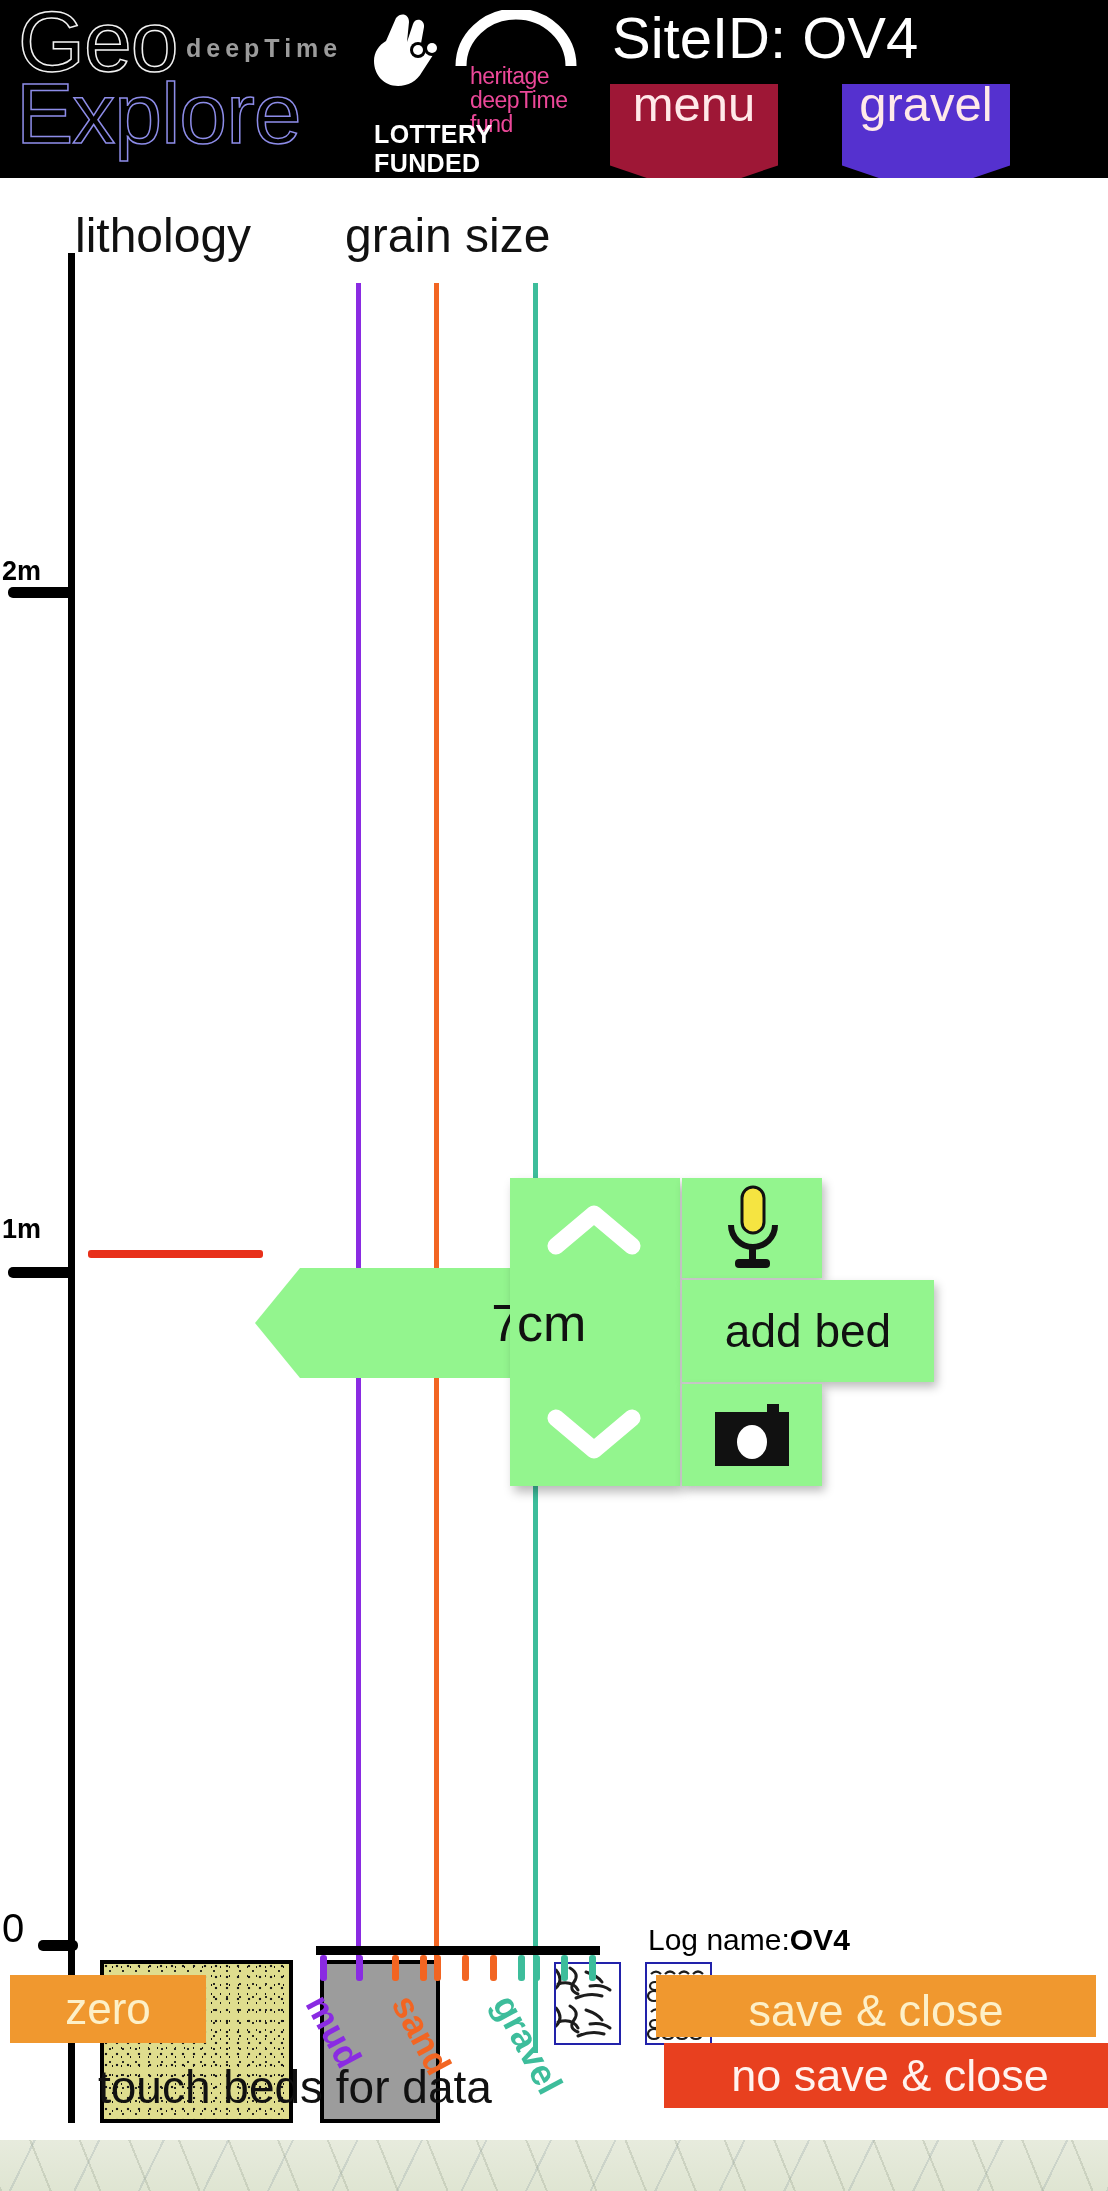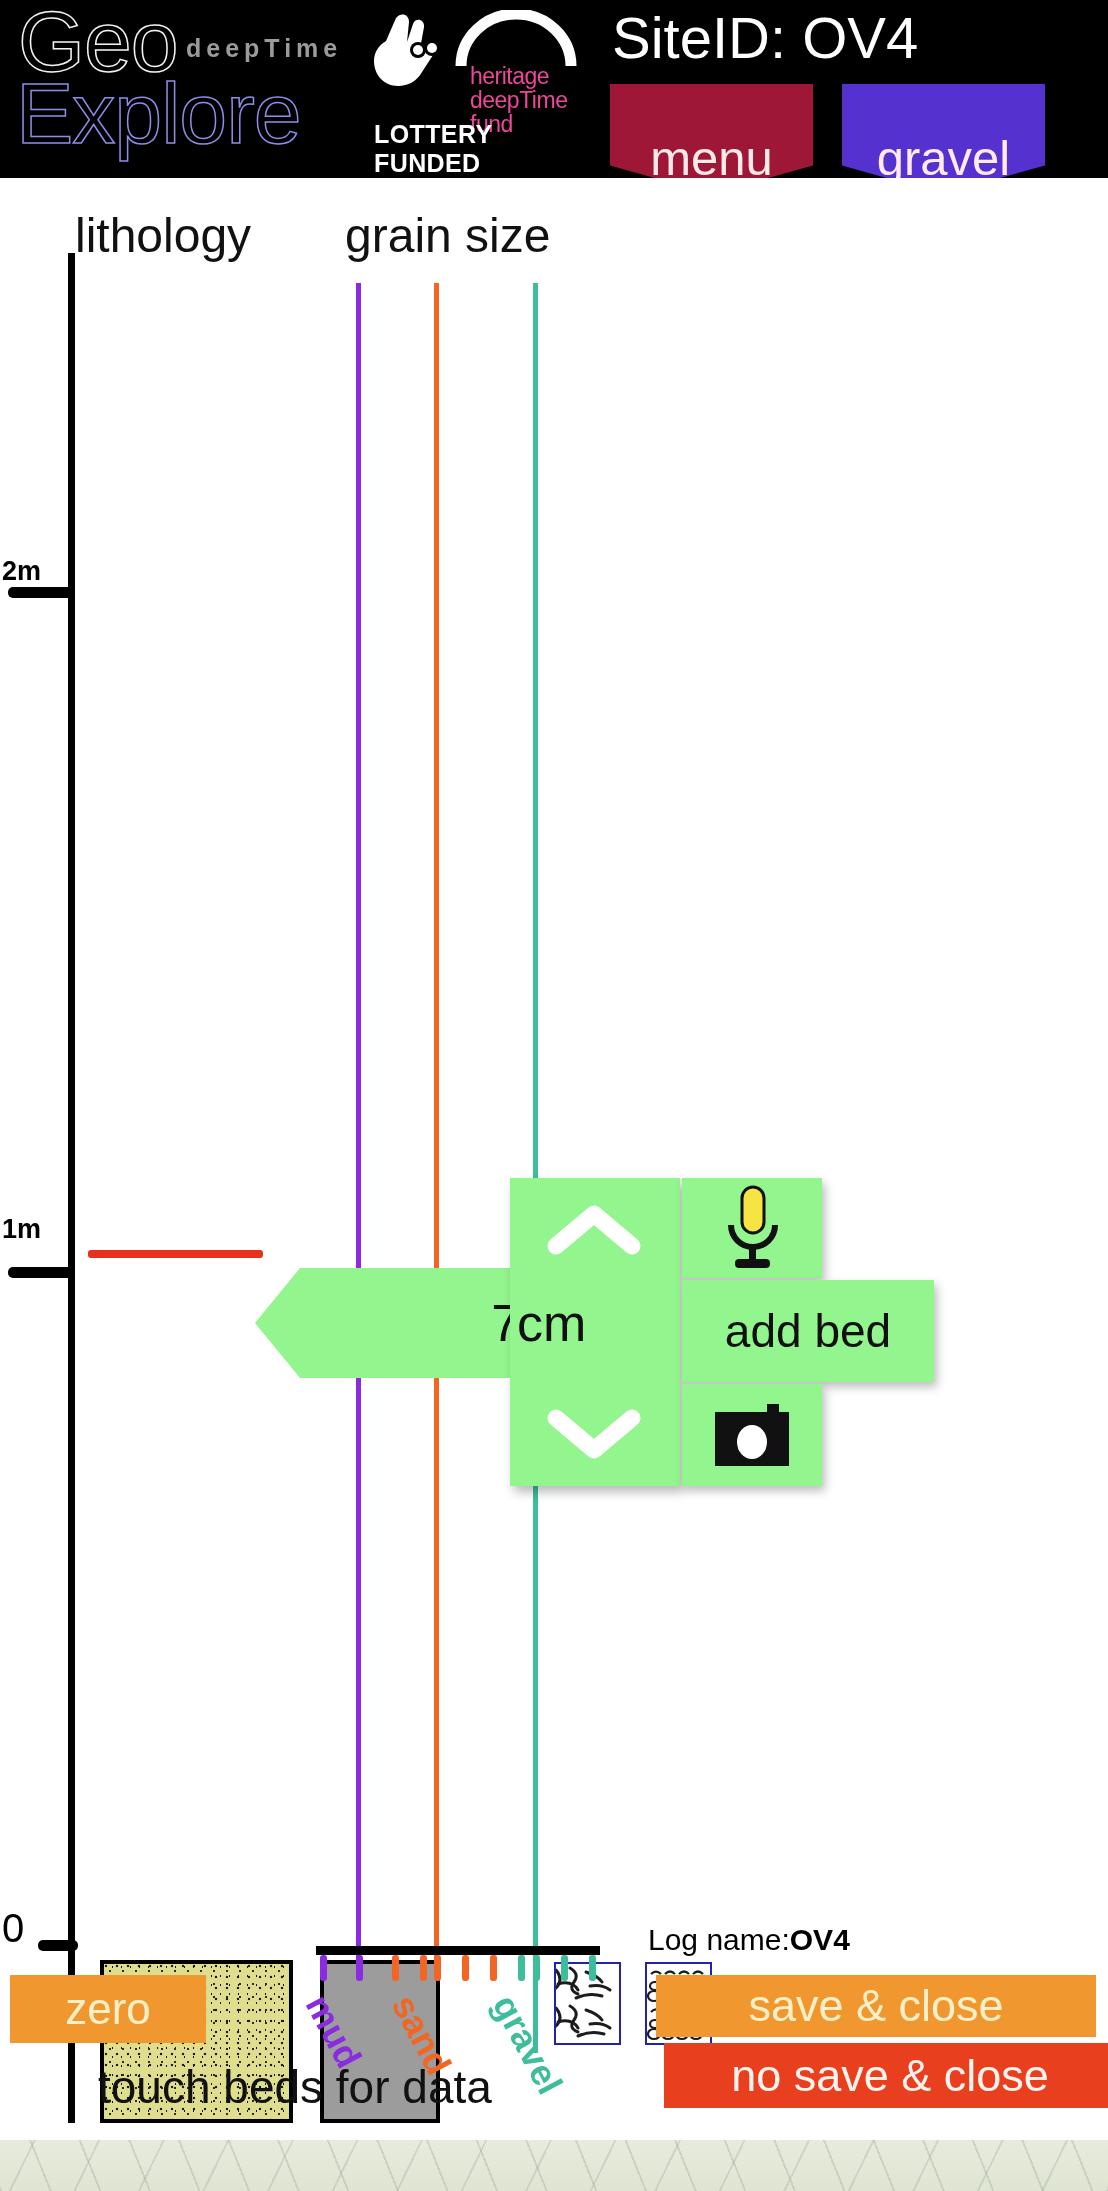--- a/index.html
+++ b/index.html
@@ -43,23 +43,23 @@
     position:absolute; left:14px; top:112px;
     font-size:25px; font-weight:bold; color:#fff; letter-spacing:0.4px;
   }
 
   #siteid {
     position:absolute; left:612px; top:4px;
     font-size:58px; color:#fff; letter-spacing:0px;
   }
 
   .navbtn {
-    position:absolute; top:84px; width:203px; height:110px;
+    position:absolute; top:84px; width:168px; height:110px;
     clip-path: polygon(0 0, 100% 0, 100% 74%, 50% 100%, 0 74%);
-    display:flex; align-items:flex-end; justify-content:center;
+    display:flex; align-items:flex-start; justify-content:center;
   }
   .navbtn span {
     font-size:49px; color:#ffe9e9; position:relative; top:-8px;
   }
   #btn-menu { left:610px; background:#9e1736; }
   #btn-tools { left:842px; background:#5531cf; }
 
   
   #log { position:absolute; left:0; top:178px; width:1108px; height:1830px; background:#fff; }
 
@@ -162,21 +162,21 @@
   }
 
   #logname {
     position:absolute; left:648px; top:1923px;
     font-size:30px; color:#000;
   }
   #logname b { font-weight:bold; }
 
   #save-btn {
     position:absolute; left:656px; top:1975px; width:440px; height:62px;
-    background:#f0982f; display:flex; align-items:center; justify-content:center;
+    background:#f0982f; display:flex; align-items:flex-end; justify-content:center;
   }
   #save-btn span { font-size:45px; color:#fdf0c8; }
 
   #nosave-btn {
     position:absolute; left:656px; top:2043px; width:452px; height:65px;
     background:#e8401f; display:flex; align-items:center; justify-content:center;margin-left:8px;
   }
   #nosave-btn span { font-size:45px; color:#fff3ef; }
 
   

